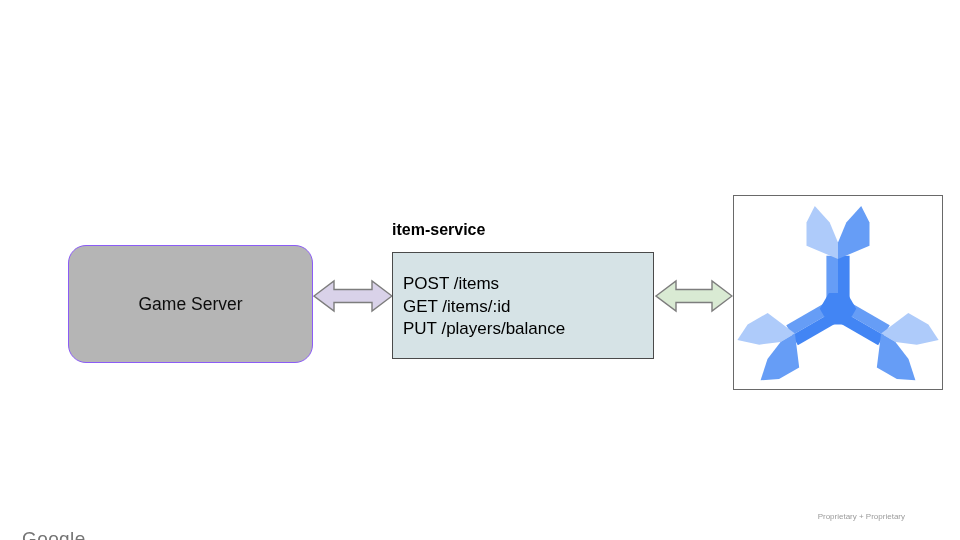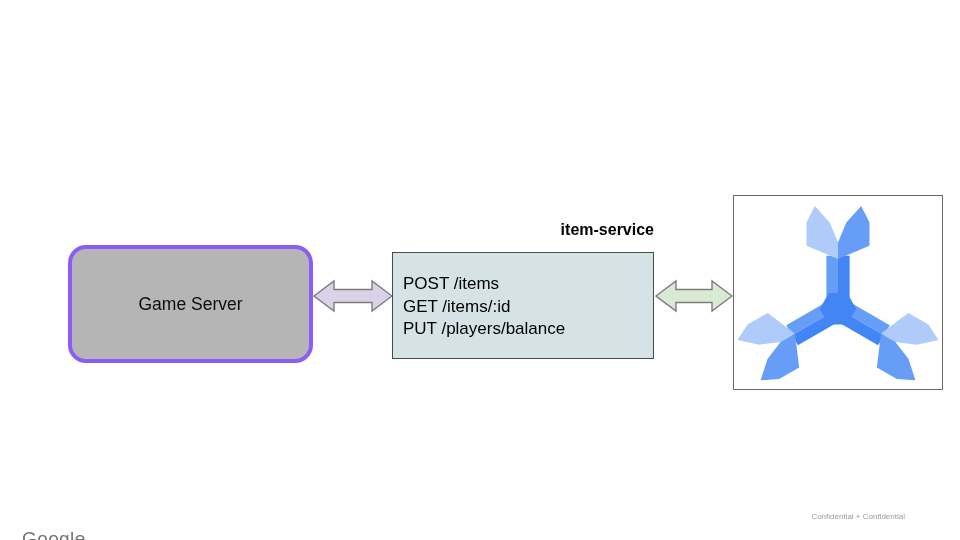--- a/index.html
+++ b/index.html
@@ -3,28 +3,28 @@
 <meta charset="utf-8">
 <style>
   html,body{margin:0;padding:0;background:#fff;}
   .slide{
     position:relative;width:960px;height:540px;background:#ffffff;
     font-family:"Liberation Sans",sans-serif;overflow:hidden;
   }
   
   .node-game{
     position:absolute;left:68px;top:245px;width:245px;height:118px;
-    background:#b5b5b5;border:4px solid #8b5cf6;border-radius:18px;
+    background:#b5b5b5;border:1px solid #8b5cf6;border-radius:18px;
     display:flex;align-items:center;justify-content:center;
     font-size:17.5px;color:#0d0d0d;box-sizing:border-box;
   }
   
   .svc-title{
     position:absolute;left:392px;top:221px;width:262px;
-    text-align:right;font-size:16px;font-weight:bold;color:#000;
+    text-align:left;font-size:16px;font-weight:bold;color:#000;
   }
   .node-item{
     position:absolute;left:392px;top:252px;width:262px;height:107px;
     background:#d6e3e6;border:1.5px solid #4a4a4a;box-sizing:border-box;
     padding:20px 0 0 10px;font-size:17px;line-height:22.5px;color:#000;
   }
   
   .conn{position:absolute;}
   .conn polygon{stroke:#7d7d7d;stroke-width:1.4;stroke-linejoin:miter;}
   .conn-left{left:313px;top:279px;}
@@ -91,15 +91,15 @@
         <polygon points="0,6 0,-64 14,-64 14,6" fill="#4285f4"></polygon>
         <polygon points="0,-60 -38,-76 -38,-104 -28,-124 -10,-104 0,-80" fill="#aecbfa"></polygon>
         <polygon points="0,-60 0,-80 10,-104 28,-124 38,-104 38,-76" fill="#669df6"></polygon>
       </g>
 
       <polygon points="22,0 11,19 -11,19 -22,0 -11,-19 11,-19" fill="#4285f4"></polygon>
     </svg>
   </div>
 
   <div class="footer-brand">Google</div>
-  <div class="footer-note">Confidential + Confidential</div>
+  <div class="footer-note">Proprietary + Proprietary</div>
 
 </div>
 
 </body></html>

